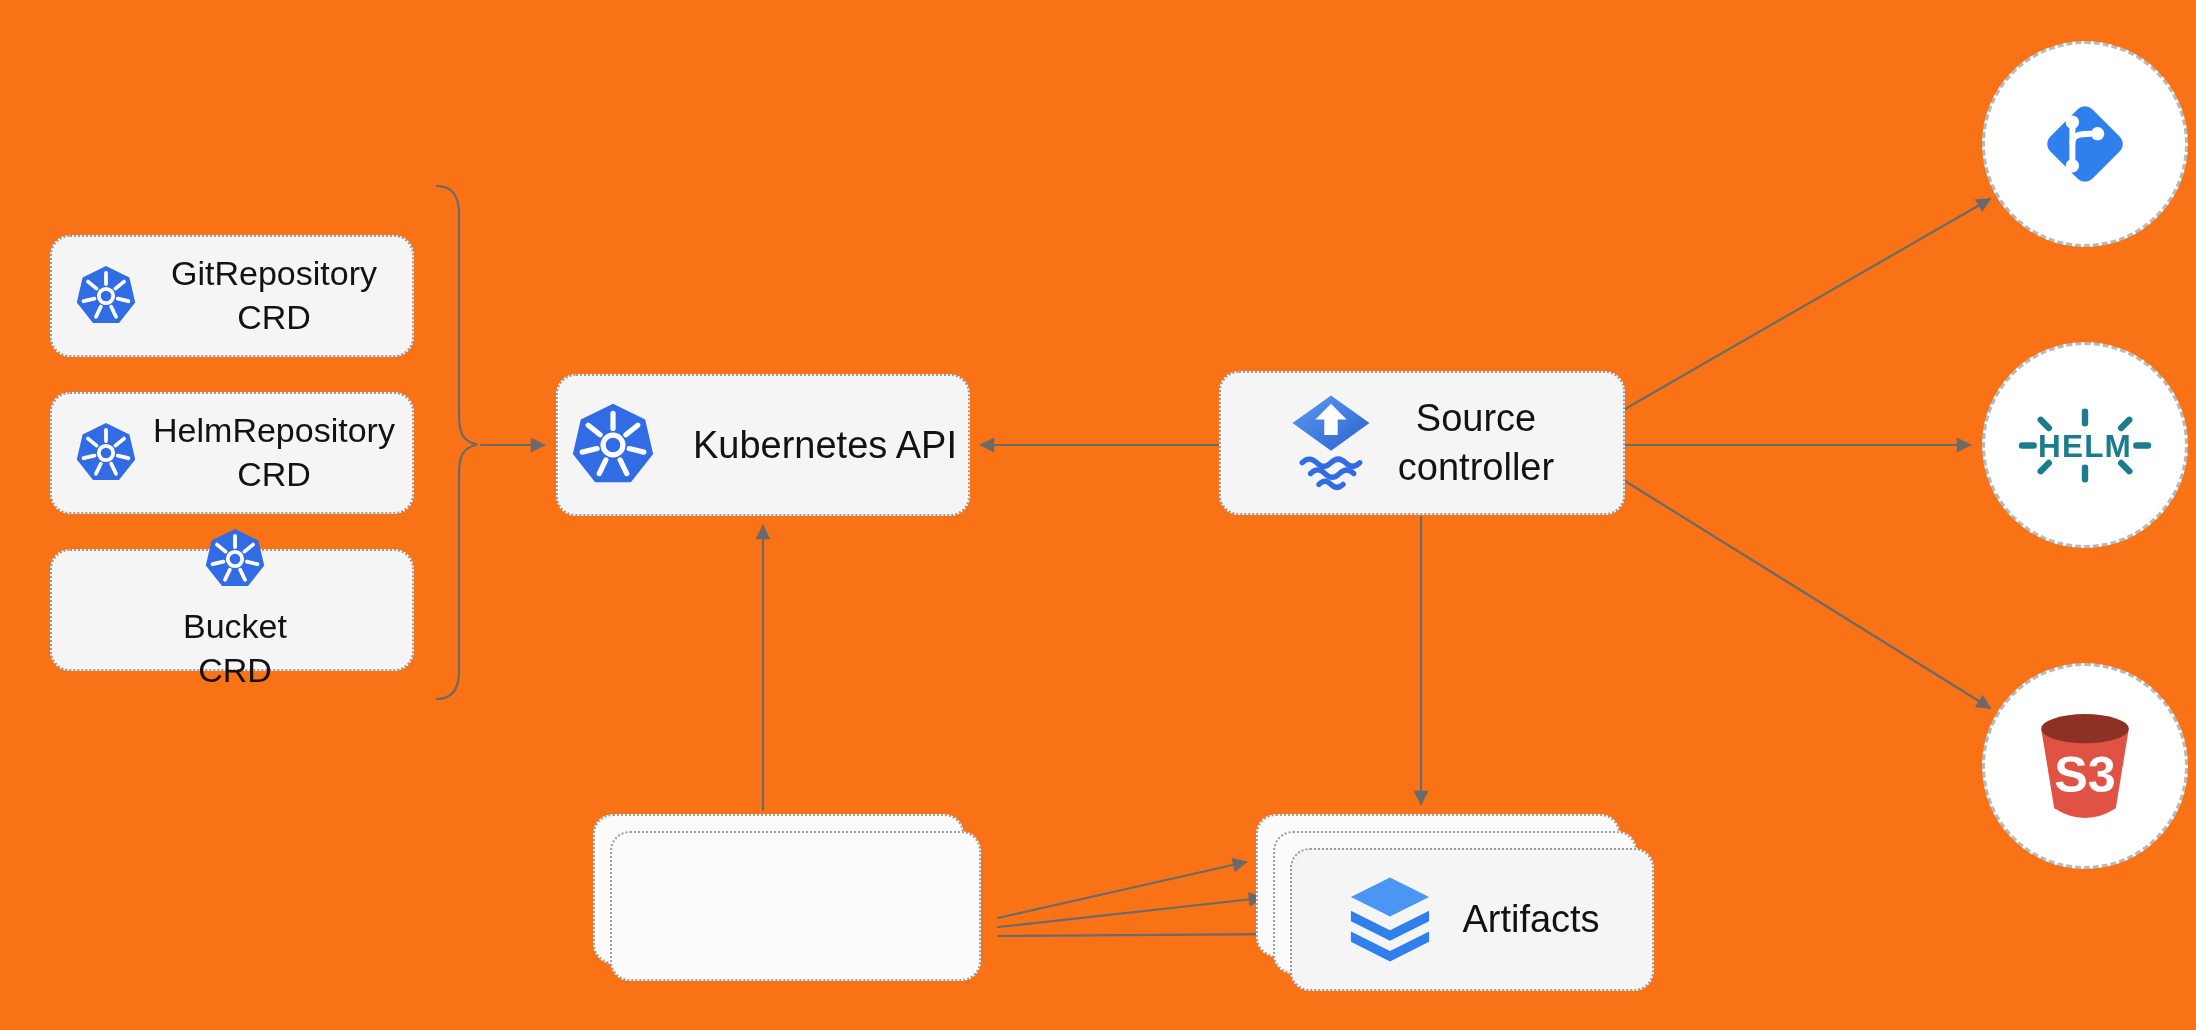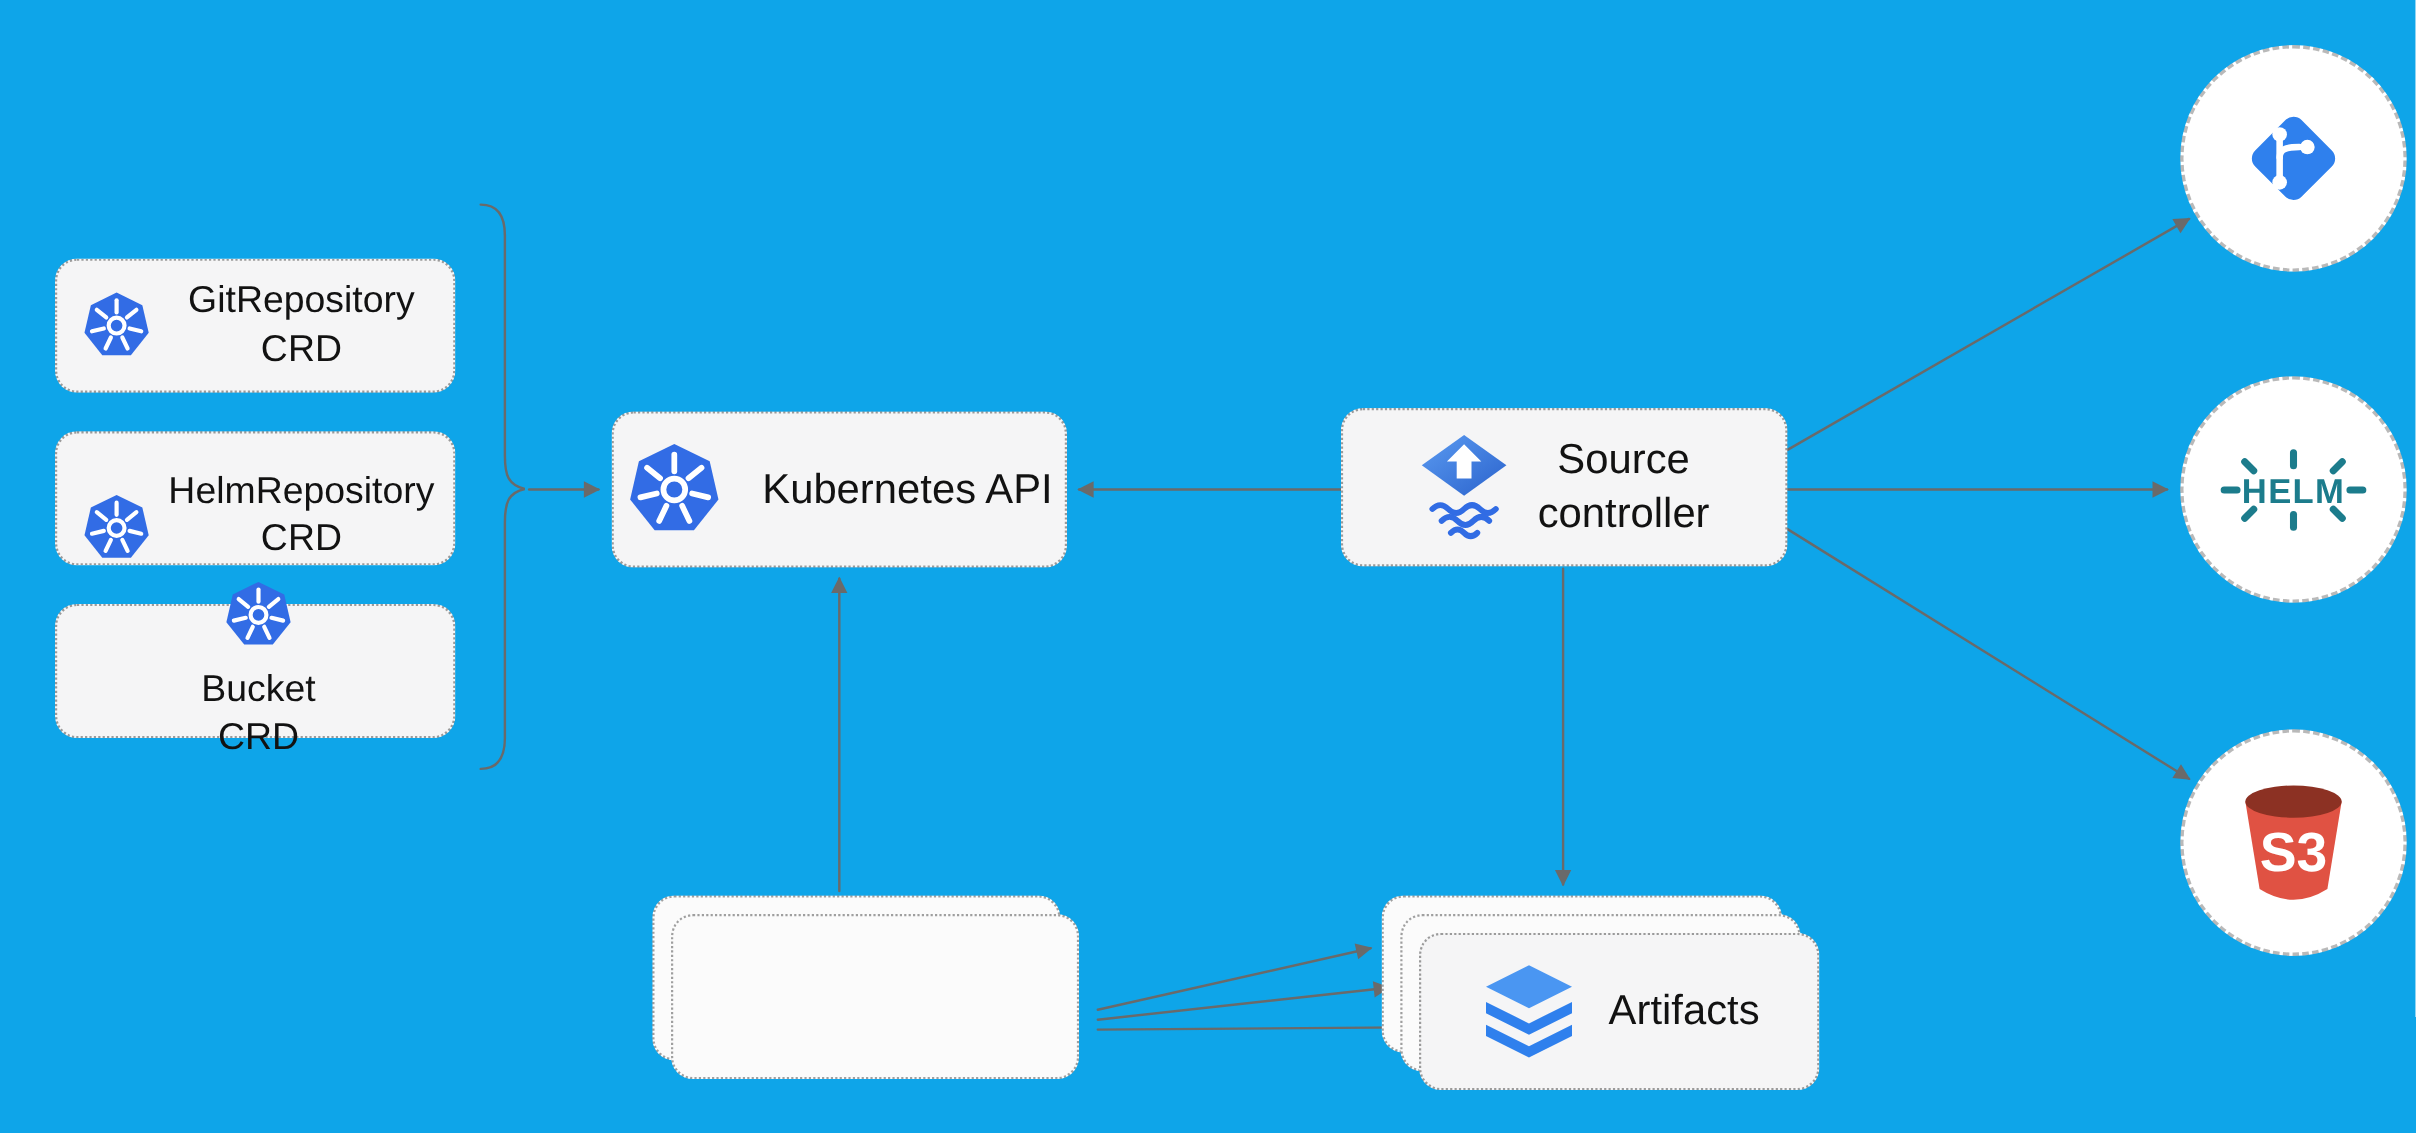--- a/index.html
+++ b/index.html
@@ -1,19 +1,19 @@
 <!DOCTYPE html>
 <html><head>
 <meta charset="utf-8">
 <style>
   html,body{margin:0;padding:0;background:#ffffff;}
   .canvas{
     position:relative;
     width:2196px;height:1030px;
-    background:#0ea5e9;
+    background:#f97316;
     font-family:"Liberation Sans", sans-serif;
     overflow:hidden;
   }
   .edges{position:absolute;left:0;top:0;}
   .node{
     position:absolute;
     background:#f5f5f6;
     border:2px dotted #9a9a9a;
     border-radius:20px;
     display:flex;align-items:center;justify-content:center;
@@ -144,21 +144,21 @@
   <div class="node crd" style="left:50px;top:235px;width:364px;height:122px;">
     <svg class="icon" width="64" height="64">
         <use href="#sym-k8s"></use>
       </svg>
     <div class="label">
       <div>GitRepository</div>
       <div>CRD</div>
     </div>
   </div>
 
-  <div class="node crd" style="left:50px;top:392px;width:364px;height:122px;align-items:flex-end;">
+  <div class="node crd" style="left:50px;top:392px;width:364px;height:122px;">
     <svg class="icon" width="64" height="64">
         <use href="#sym-k8s"></use>
       </svg>
     <div class="label">
       <div>HelmRepository</div>
       <div>CRD</div>
     </div>
   </div>
 
   <div class="node crd" style="left:50px;top:549px;width:364px;height:122px;flex-direction:column;">

